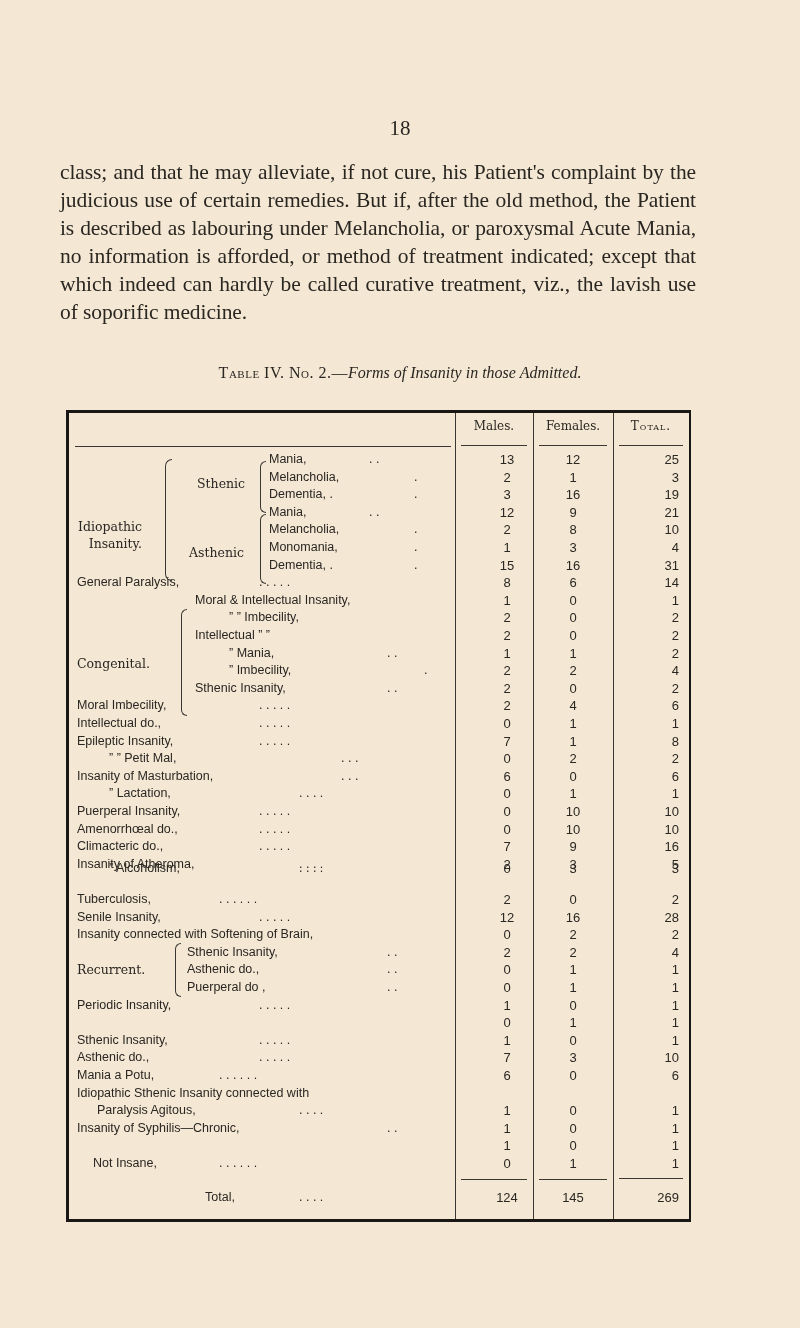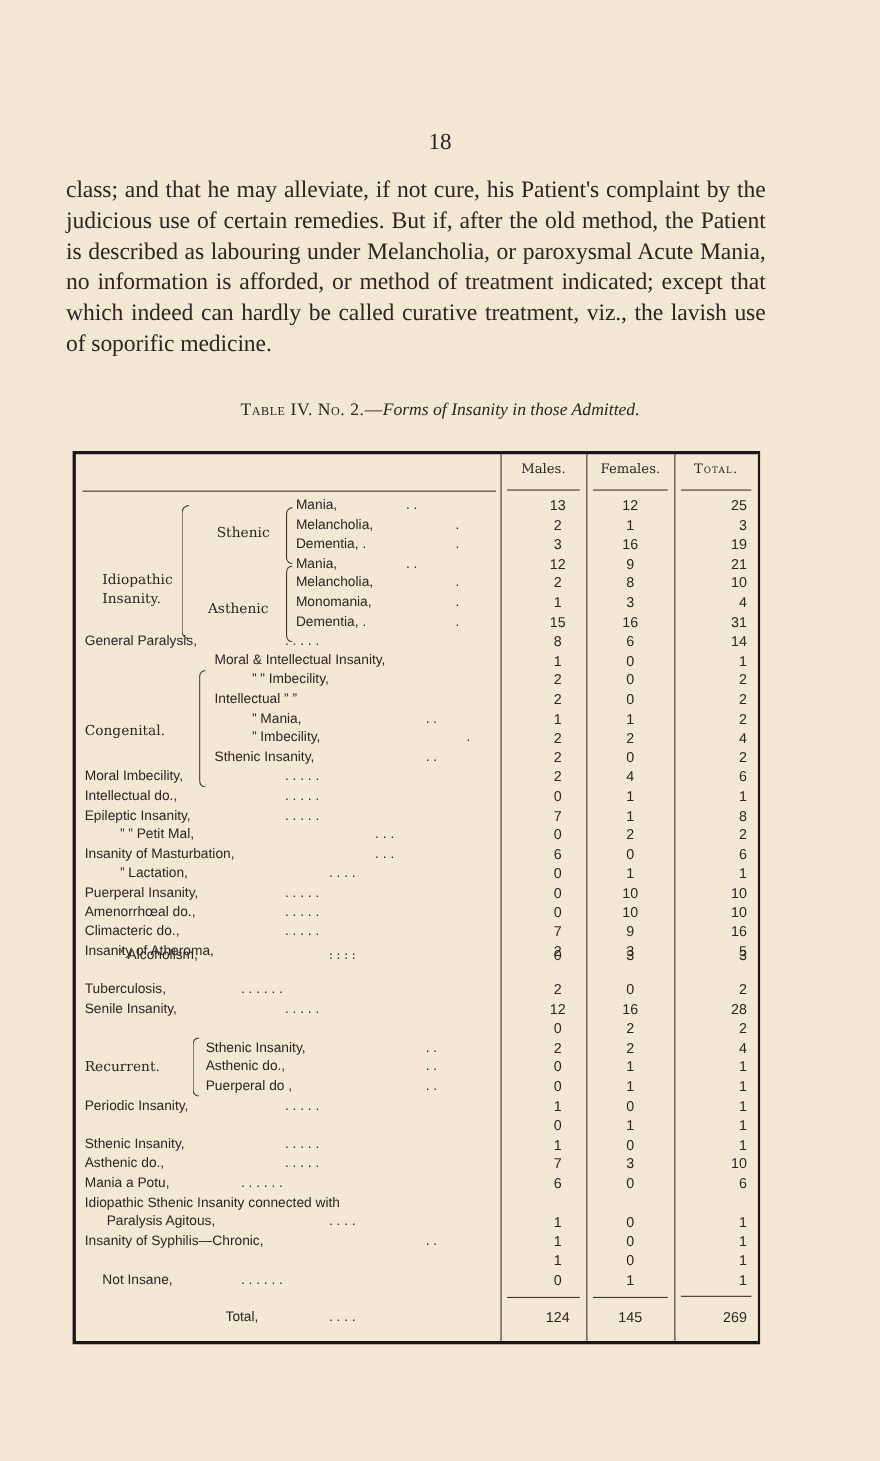--- a/index.html
+++ b/index.html
@@ -90,21 +90,21 @@
 
   <div class="head-cell head-males">Males.</div>
   <div class="head-cell head-females">Females.</div>
   <div class="head-cell head-total">Total.</div>
 
   <div class="hline" style="top:33px;left:6px;width:376px"></div>
   <div class="hline" style="top:32px;left:392px;width:66px"></div>
   <div class="hline" style="top:32px;left:470px;width:68px"></div>
   <div class="hline" style="top:32px;left:550px;width:64px"></div>
 
-  <div class="group-label" style="top:105px;left:24px;width:70px;text-align:left">Idiopathic Insanity.</div>
+  <div class="group-label" style="top:105px;left:3px;width:70px;text-align:right">Idiopathic Insanity.</div>
   <div class="brace" style="top:46px;left:96px;width:6px;height:120px"></div>
   <div class="group-label" style="top:62px;left:128px">Sthenic</div>
   <div class="brace" style="top:48px;left:191px;width:5px;height:50px"></div>
   <div class="group-label" style="top:131px;left:120px">Asthenic</div>
   <div class="brace" style="top:101px;left:191px;width:5px;height:68px"></div>
 
   <div class="group-label" style="top:242px;left:8px">Congenital.</div>
   <div class="brace" style="top:196px;left:112px;width:5px;height:105px"></div>
 
   <div class="group-label" style="top:548px;left:8px">Recurrent.</div>
@@ -297,20 +297,21 @@
       <span class="num t">2</span>
     </div>
     <div class="row" style="top:457.6px">
       <span class="label" style="left:8px">Senile Insanity,</span>
       <span class="leader" style="left:190px">.    .    .    .    .</span>
       <span class="num m">12</span>
       <span class="num f">16</span>
       <span class="num t">28</span>
     </div>
     <div class="row" style="top:475.2px">
+      <span class="label" style="left:8px">Insanity connected with Softening of Brain,</span>
       <span class="num m">0</span>
       <span class="num f">2</span>
       <span class="num t">2</span>
     </div>
 
     <div class="row" style="top:492.8px">
       <span class="label" style="left:118px">Sthenic Insanity,</span>
       <span class="leader" style="left:318px">.    .</span>
       <span class="num m">2</span>
       <span class="num f">2</span>

